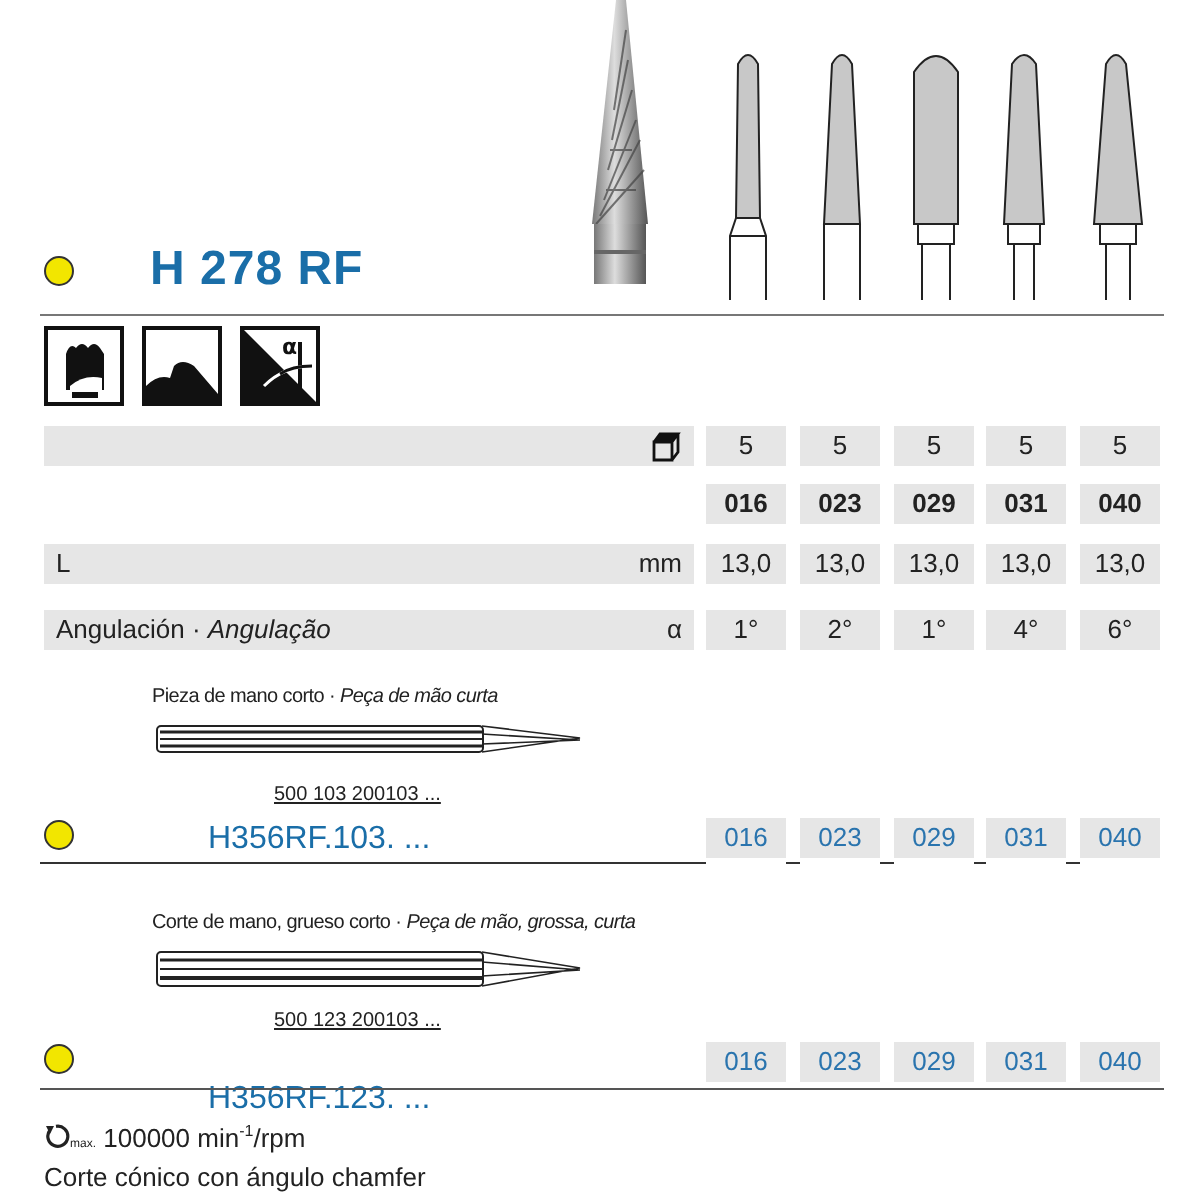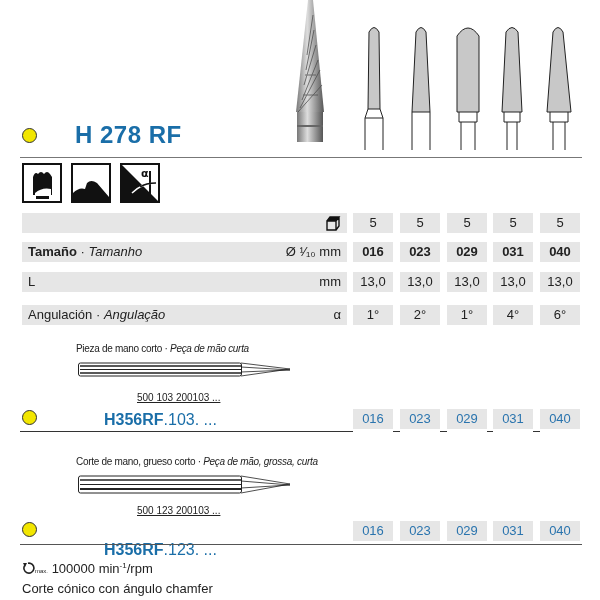--- a/index.html
+++ b/index.html
@@ -11,21 +11,21 @@
   .iconbox{position:absolute;top:163px;width:40px;height:40px;border:2px solid #111;box-sizing:border-box;background:#fff;overflow:hidden;}
   .row{position:absolute;left:22px;width:560px;height:20px;}
   .lbl{position:absolute;left:0;top:0;width:325px;height:20px;background:#e6e6e6;font-size:13px;line-height:20px;padding-left:6px;box-sizing:border-box;}
   .unit{position:absolute;right:6px;top:0;font-size:13px;}
   .cell{position:absolute;top:0;width:40px;height:20px;background:#e6e6e6;text-align:center;font-size:13px;line-height:20px;}
   .bold{font-weight:bold;}
   .it{font-style:italic;}
   .cap{position:absolute;font-size:10px;letter-spacing:-0.3px;color:#222;}
   .ref{position:absolute;font-size:10px;color:#222;text-decoration:underline;}
   .code{position:absolute;font-size:16px;color:#1a6ea8;}
-  .code b{font-weight:bold;}
+  .code b{font-weight:normal;}
   .ocell{position:absolute;width:40px;height:20px;background:#e6e6e6;text-align:center;font-size:13px;line-height:20px;color:#2a74ae;}
   .foot{position:absolute;left:22px;font-size:13px;color:#222;}
   sup{font-size:8px;}
 </style>
 </head>
 <body>
 
 <svg class="abs" style="left:280px;top:0;" width="60" height="148" viewBox="0 0 60 148">
   <defs>
     <linearGradient id="mg" x1="0" x2="1">
@@ -106,24 +106,20 @@
     </svg>
   </div>
   <div class="cell" style="left:331px;">5</div>
   <div class="cell" style="left:378px;">5</div>
   <div class="cell" style="left:425px;">5</div>
   <div class="cell" style="left:471px;">5</div>
   <div class="cell" style="left:518px;">5</div>
 </div>
 
 <div class="row" style="top:242px;">
-  <div class="lbl">
-    <span class="bold">Tamaño</span><span> · </span><span class="it">Tamanho</span>
-    <span class="unit">Ø ¹⁄₁₀ mm</span>
-  </div>
   <div class="cell bold" style="left:331px;">016</div>
   <div class="cell bold" style="left:378px;">023</div>
   <div class="cell bold" style="left:425px;">029</div>
   <div class="cell bold" style="left:471px;">031</div>
   <div class="cell bold" style="left:518px;">040</div>
 </div>
 
 <div class="row" style="top:272px;">
   <div class="lbl">
     <span>L</span>

